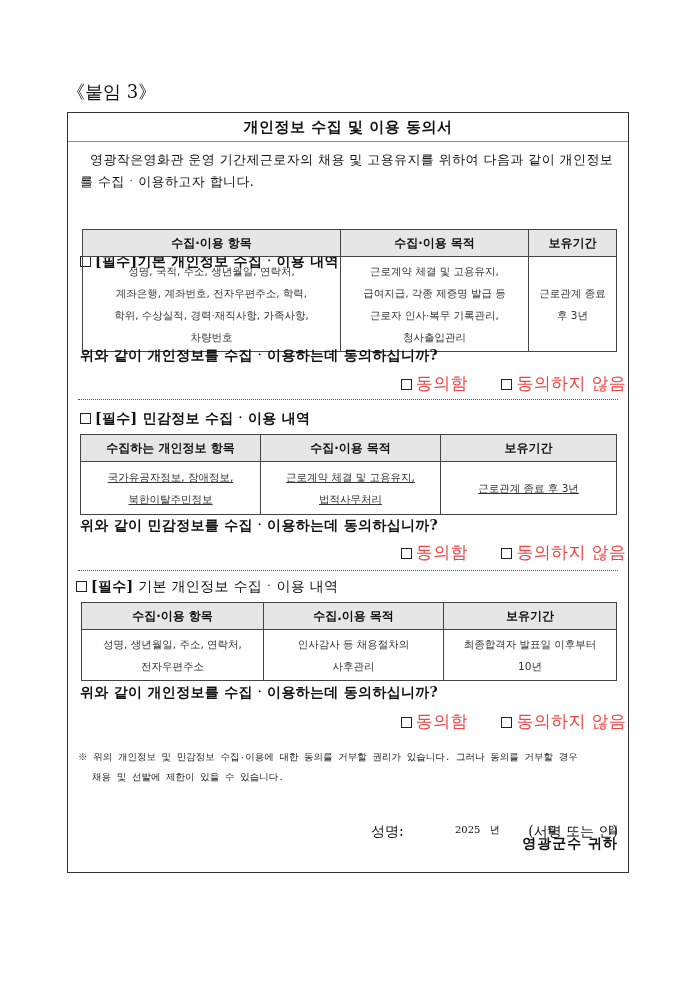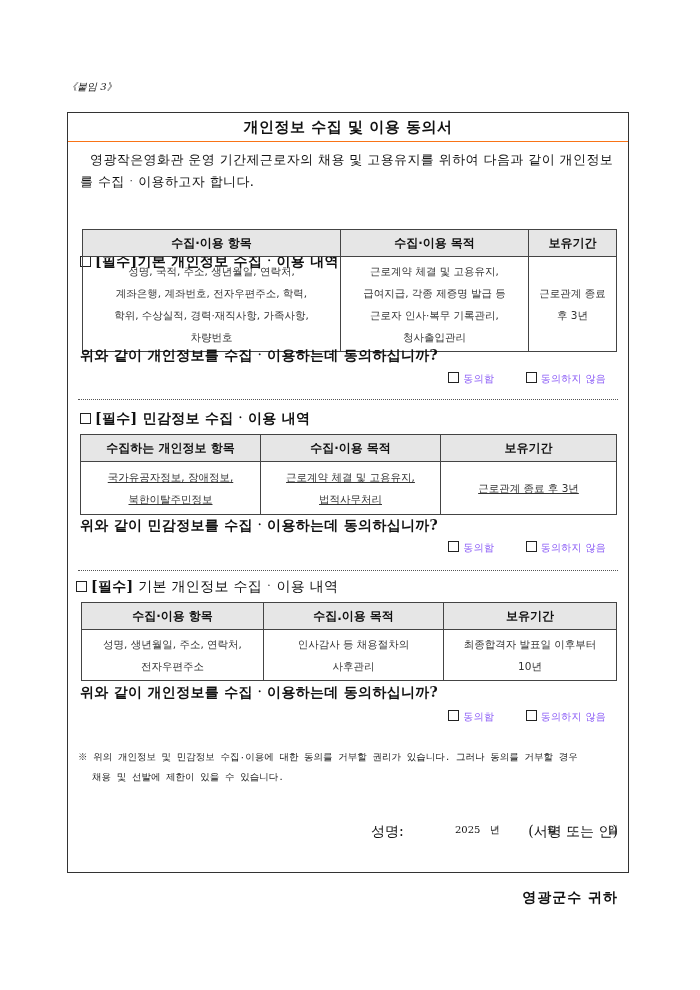--- a/index.html
+++ b/index.html
@@ -1,49 +1,49 @@
 <!DOCTYPE html>
 <html><head>
 <meta charset="utf-8">
 <style>
   * { box-sizing: border-box; margin: 0; padding: 0; }
   html, body { width: 700px; height: 990px; background: #ffffff; overflow: hidden; }
   body { position: relative; color: #111; font-family: "DejaVu Serif", "Liberation Serif", serif; }
 
-  .attach-label { position: absolute; left: 67px; top: 80px; font-size: 10px; font-family: "DejaVu Serif", serif; font-style: italic; }
+  .attach-label { position: absolute; left: 67px; top: 80px; font-size: 18px; font-family: "DejaVu Serif", serif; }
 
   .form-box { position: absolute; left: 67px; top: 112px; width: 562px; height: 761px; border: 1.5px solid #333; }
   .form-title { position: absolute; left: 0; top: 0; width: 100%; height: 29px; border-bottom: 1px solid #f97316;
     text-align: center; line-height: 29px; font-size: 15px; font-weight: bold; font-family: "DejaVu Sans", sans-serif; letter-spacing: 0.5px; }
 
   .intro { position: absolute; left: 12px; top: 36px; width: 540px; font-size: 13px; line-height: 22px; letter-spacing: 0.4px; text-indent: 10px; }
 
   .section-heading { position: absolute; font-size: 14px; font-weight: bold; letter-spacing: 0.3px; }
   .section-heading.light { font-weight: normal; }
   .section-heading .tag { font-weight: bold; }
   .chk { display: inline-block; width: 11px; height: 11px; border: 1.2px solid #222; vertical-align: -1px; margin-right: 4px; }
 
   table.info { position: absolute; border-collapse: collapse; font-family: "DejaVu Sans", sans-serif; font-size: 10.5px; color: #333; }
   table.info th { background: #e6e6e6; font-weight: bold; font-size: 12px; color: #111; border: 1px solid #444; height: 27px; text-align: center; }
   table.info td { border: 1px solid #444; text-align: center; vertical-align: middle; line-height: 22px; padding: 3px 4px; }
 
   .question { position: absolute; left: 12px; font-size: 14px; font-weight: bold; letter-spacing: 0.3px; }
-  .answers { position: absolute; right: 22px; font-size: 10px; color: #8b5cf6; letter-spacing: 0.3px; }
+  .answers { position: absolute; right: 2px; font-size: 17px; color: #ef4444; letter-spacing: 0.3px; }
   .answers span.opt { margin-left: 28px; }
   .answers .chk { width: 11px; height: 11px; border-width: 1px; }
 
   .dots { position: absolute; left: 10px; width: 540px; border-top: 1.2px dotted #555; }
 
   .notice { position: absolute; left: 10px; top: 635px; width: 540px; font-family: Liberation Mono, monospace; font-size: 9.5px; line-height: 20px; color: #222; }
   .notice .line2 { padding-left: 14px; }
 
   .date-line { position: absolute; right: 10px; top: 710px; font-size: 10px; word-spacing: 0; }
   .date-line span { display: inline-block; }
   .sign-line { position: absolute; top: 710px; font-size: 14px; }
-  .addressee { position: absolute; right: 10px; top: 776px; font-size: 14px; font-weight: bold; letter-spacing: 1px; text-align: center; }
+  .addressee { position: absolute; right: 10px; top: 722px; font-size: 14px; font-weight: bold; letter-spacing: 1px; text-align: center; }
 </style>
 </head>
 <body>
 
 <div class="attach-label">《붙임 3》</div>
 
 <div class="form-box">
   <div class="form-title">개인정보 수집 및 이용 동의서</div>
   <div class="intro">영광작은영화관 운영 기간제근로자의 채용 및 고용유지를 위하여 다음과 같이 개인정보를 수집ㆍ이용하고자 합니다.</div>
 

